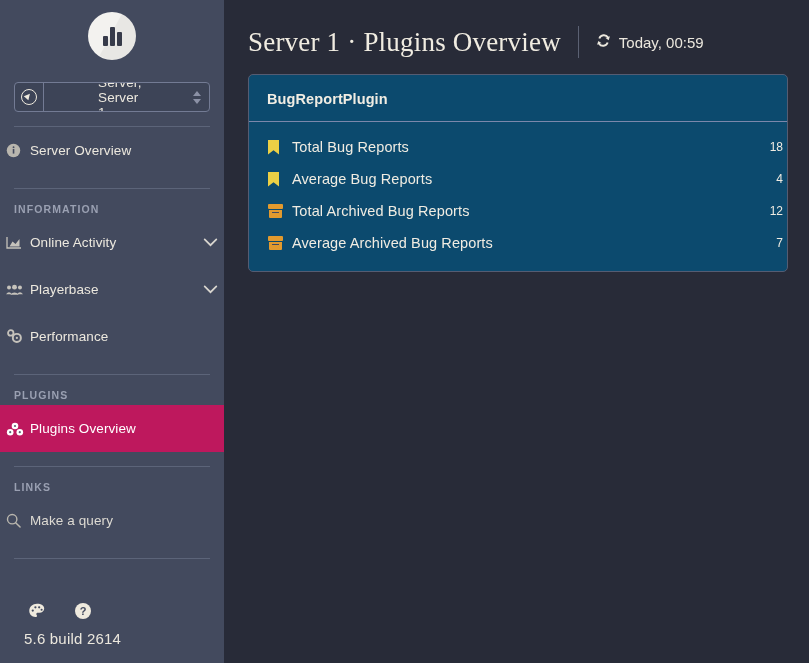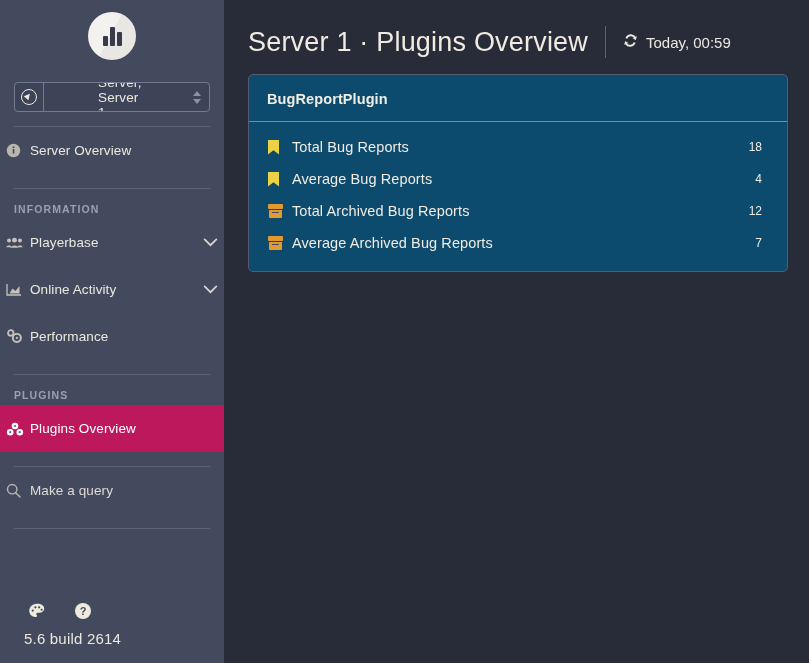--- a/index.html
+++ b/index.html
@@ -200,20 +200,21 @@
     align-items: center;
     padding: 18px 0 0 24px;
     height: 66px;
   }
   .page-title {
     font-size: 27px;
     color: #f0ece1;
     font-weight: normal;
     letter-spacing: .2px;
     white-space: nowrap;
+    font-family: Liberation Serif, serif;
   }
   .hdr-sep {
     width: 1px;
     height: 32px;
     background: #5b6173;
     margin: 0 17px;
   }
   .refresh-group {
     display: flex;
     align-items: center;
@@ -236,21 +237,21 @@
     border-bottom: 1px solid #7b87ab;
     font-size: 14.5px;
     font-weight: bold;
     color: #f1ede3;
     letter-spacing: .1px;
   }
   .card-body { padding: 9px 0 12px 0; }
   .stat-row {
     display: flex;
     align-items: center;
-    padding: 8px 25px 8px 19px;
+    padding: 8px 4px 8px 19px;
   }
   .stat-icon {
     width: 24px;
     flex: 0 0 24px;
     display: flex;
     align-items: center;
   }
   .stat-label {
     flex: 1;
     font-size: 14.5px;
@@ -334,45 +335,45 @@
     </span>
     <span class="lbl">Server Overview</span>
   </div>
 
   <div class="divider"></div>
 
   <div class="section-label">INFORMATION</div>
 
   <div class="nav-item">
     <span class="ico">
+      <svg width="16" height="14" viewBox="0 0 16 14">
+        <path d="M1 1 L1 12 L15 12" stroke="#c5c2bb" stroke-width="1.3" fill="none"></path>
+        <path d="M3.5 10.5 L6.5 5.5 L9.5 8 L13.5 3 L13.5 10.5 Z" fill="#c5c2bb"></path>
+      </svg>
+    </span>
+    <span class="lbl">Online Activity</span>
+    <span class="chev">
+      <svg width="15" height="9" viewBox="0 0 16 10">
+          <path d="M1.5 1.5 L8 8 L14.5 1.5" stroke="#d9d6cf" stroke-width="1.9" fill="none" stroke-linecap="round"></path>
+        </svg>
+    </span>
+  </div>
+
+  <div class="nav-item">
+    <span class="ico">
       <svg width="17" height="13" viewBox="0 0 18 13">
         <circle cx="9" cy="4" r="2.6" fill="#c5c2bb"></circle>
         <path d="M4.4 12 Q9 7.4 13.6 12 Z" fill="#c5c2bb"></path>
         <circle cx="3.2" cy="4.3" r="2.1" fill="#c5c2bb"></circle>
         <path d="M0 11.4 Q3.2 7.6 6.4 11.4 Z" fill="#c5c2bb"></path>
         <circle cx="14.8" cy="4.3" r="2.1" fill="#c5c2bb"></circle>
         <path d="M11.6 11.4 Q14.8 7.6 18 11.4 Z" fill="#c5c2bb"></path>
       </svg>
     </span>
     <span class="lbl">Playerbase</span>
-    <span class="chev">
-      <svg width="15" height="9" viewBox="0 0 16 10">
-          <path d="M1.5 1.5 L8 8 L14.5 1.5" stroke="#d9d6cf" stroke-width="1.9" fill="none" stroke-linecap="round"></path>
-        </svg>
-    </span>
-  </div>
-
-  <div class="nav-item">
-    <span class="ico">
-      <svg width="16" height="14" viewBox="0 0 16 14">
-        <path d="M1 1 L1 12 L15 12" stroke="#c5c2bb" stroke-width="1.3" fill="none"></path>
-        <path d="M3.5 10.5 L6.5 5.5 L9.5 8 L13.5 3 L13.5 10.5 Z" fill="#c5c2bb"></path>
-      </svg>
-    </span>
-    <span class="lbl">Online Activity</span>
     <span class="chev">
       <svg width="15" height="9" viewBox="0 0 16 10">
           <path d="M1.5 1.5 L8 8 L14.5 1.5" stroke="#d9d6cf" stroke-width="1.9" fill="none" stroke-linecap="round"></path>
         </svg>
     </span>
   </div>
 
   <div class="nav-item">
     <span class="ico">
       <svg width="17" height="15" viewBox="0 0 18 16">
@@ -397,20 +398,21 @@
         <circle cx="9" cy="4" r="1.1" fill="#5c6173"></circle>
         <circle cx="4.2" cy="10.2" r="1.1" fill="#5c6173"></circle>
         <circle cx="13.8" cy="10.2" r="1.1" fill="#5c6173"></circle>
       </svg>
     </span>
     <span class="lbl">Plugins Overview</span>
   </div>
 
   <div class="divider"></div>
 
+  <div class="section-label">LINKS</div>
 
   <div class="nav-item plain">
     <span class="ico">
       <svg width="15" height="15" viewBox="0 0 16 16">
           <circle cx="6.6" cy="6.6" r="5" fill="none" stroke="#b9b6ae" stroke-width="1.5"></circle>
           <line x1="10.3" y1="10.3" x2="15" y2="15" stroke="#b9b6ae" stroke-width="1.6" stroke-linecap="round"></line>
         </svg>
     </span>
     <span class="lbl">Make a query</span>
   </div>

